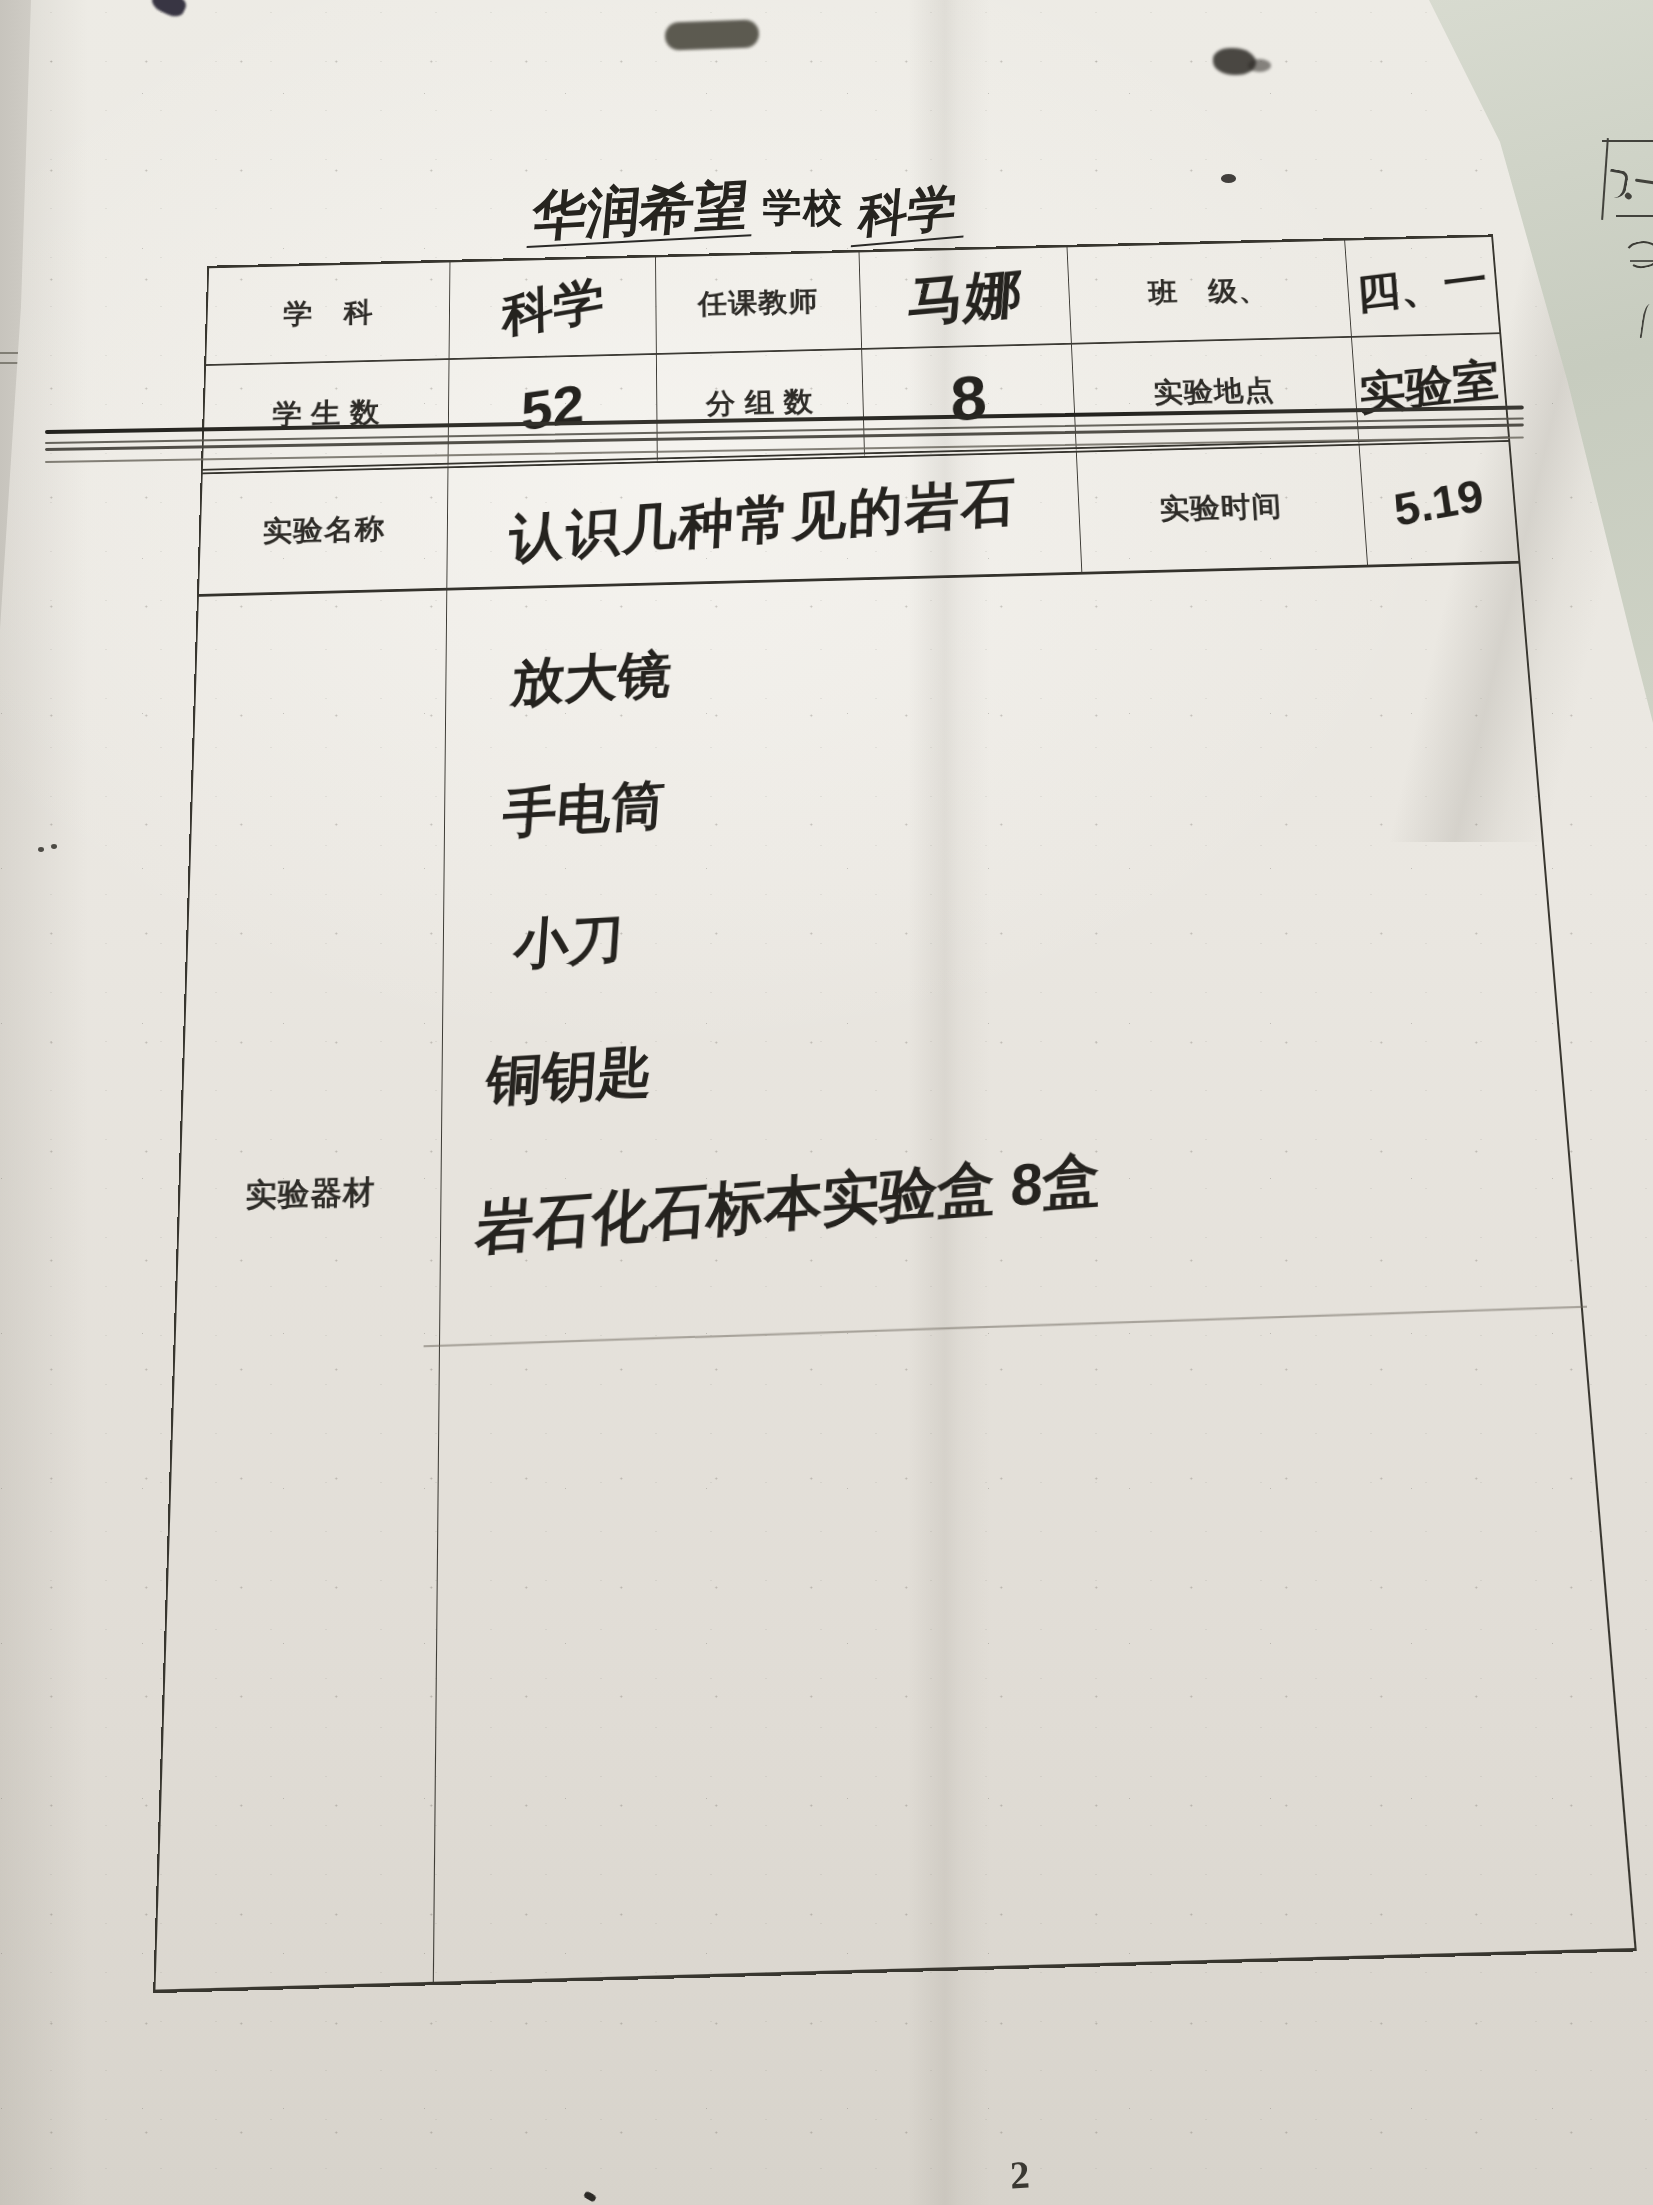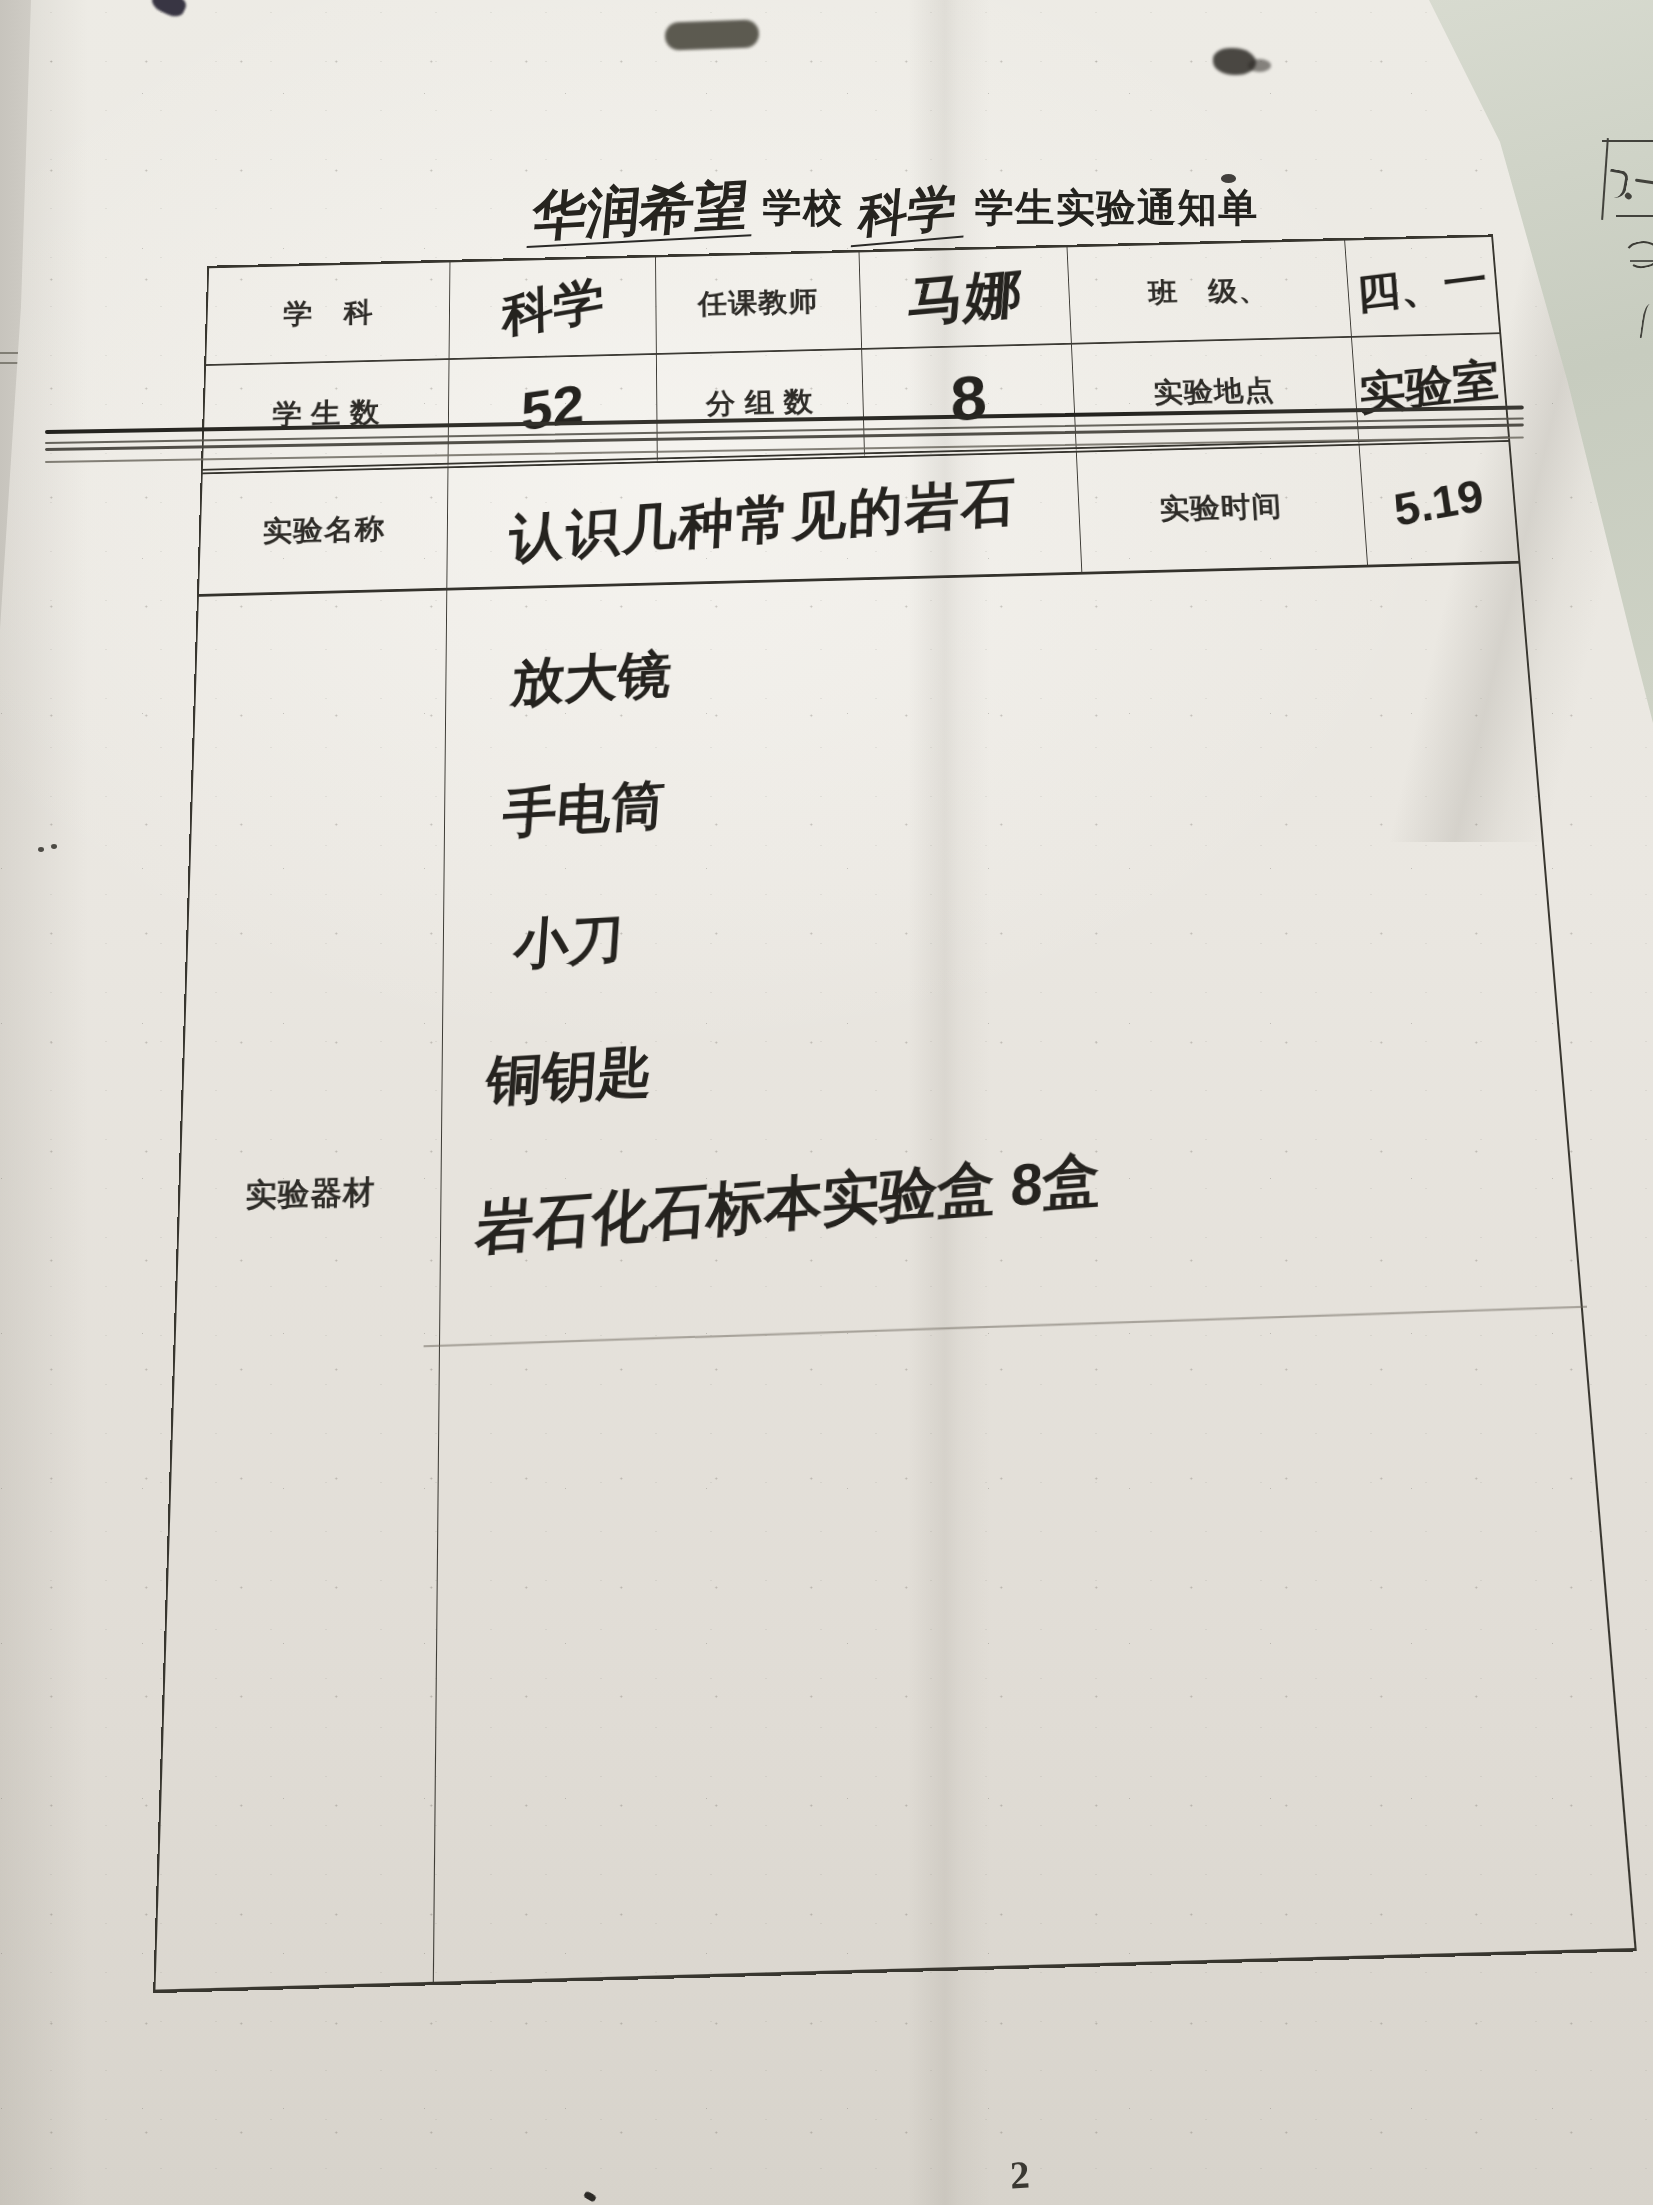--- a/index.html
+++ b/index.html
@@ -192,21 +192,20 @@
   </div>
 
   <div class="paper">
     <div class="crease"></div>
     <div class="edge-shade"></div>
 
     <h1 class="title">
       <span class="hand hand-school">华润希望</span>
       <span class="print">学校</span>
       <span class="hand hand-subject">科学</span>
-      <span class="print">学生实验通知单</span>
     </h1>
 
     <div class="form-table">
 
       <div class="cell">
         <span class="lbl">学　科</span>
       </div>
       <div class="cell">
         <span class="hv hv-subject">科学</span>
       </div>

